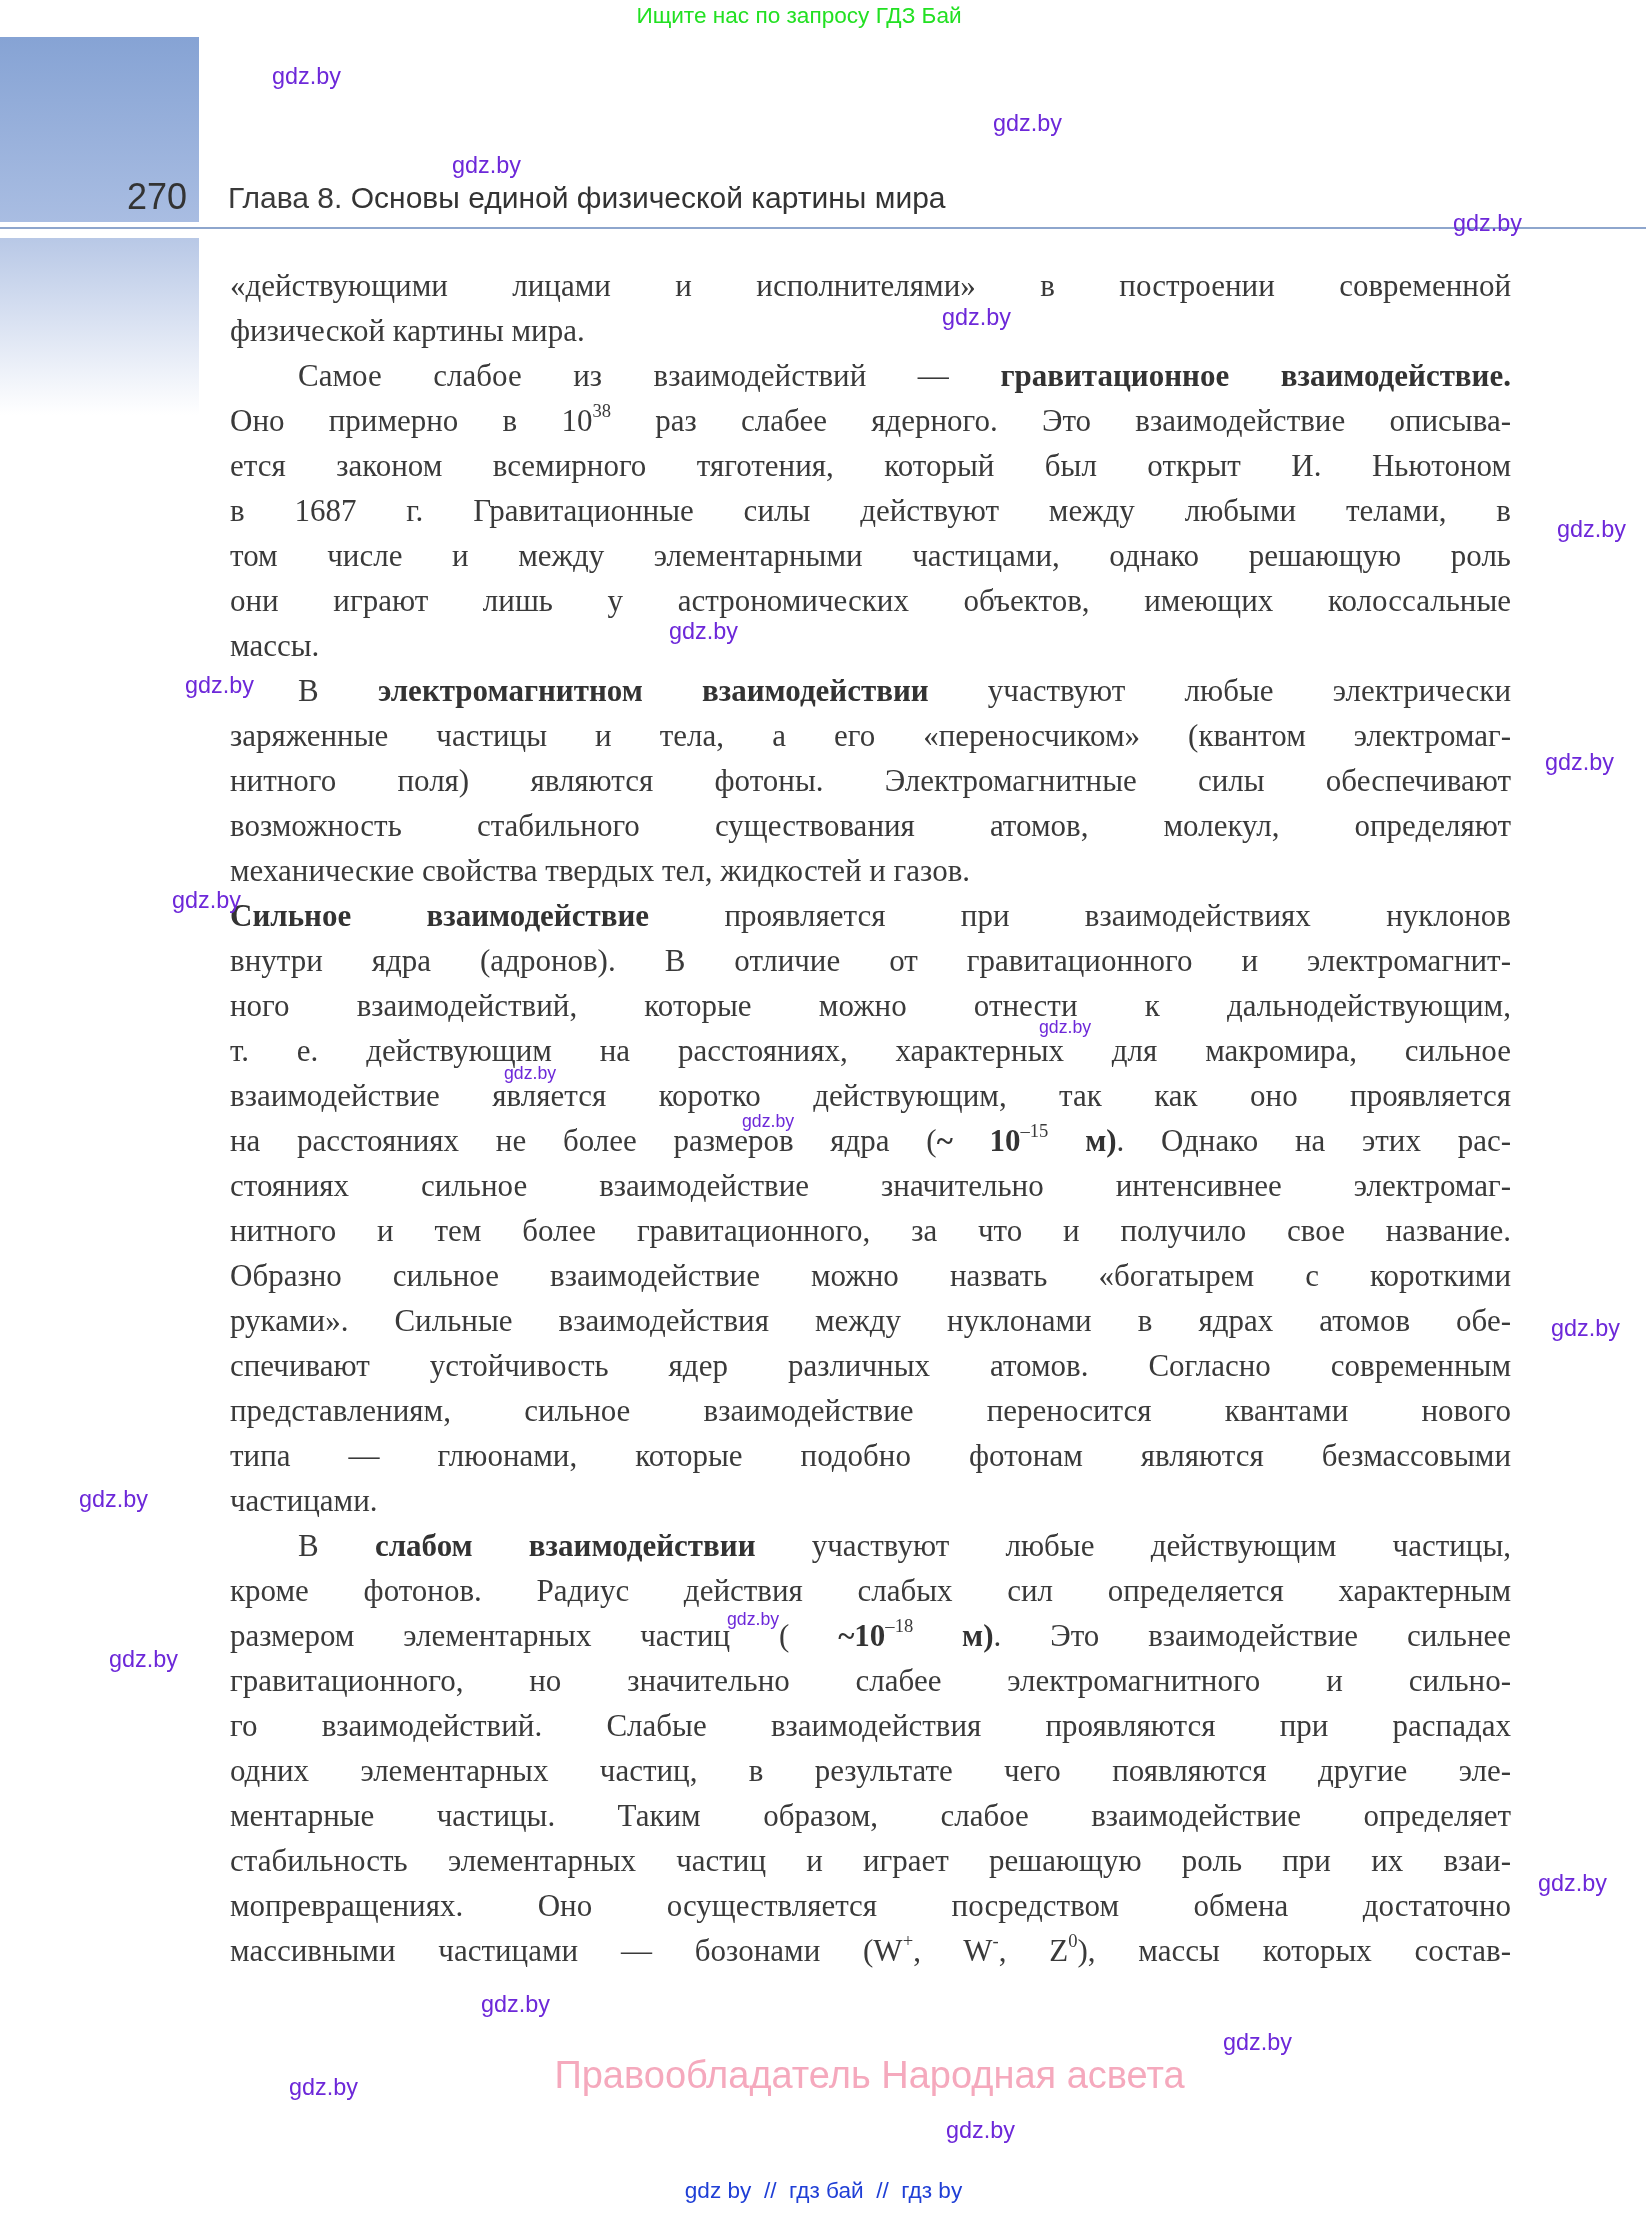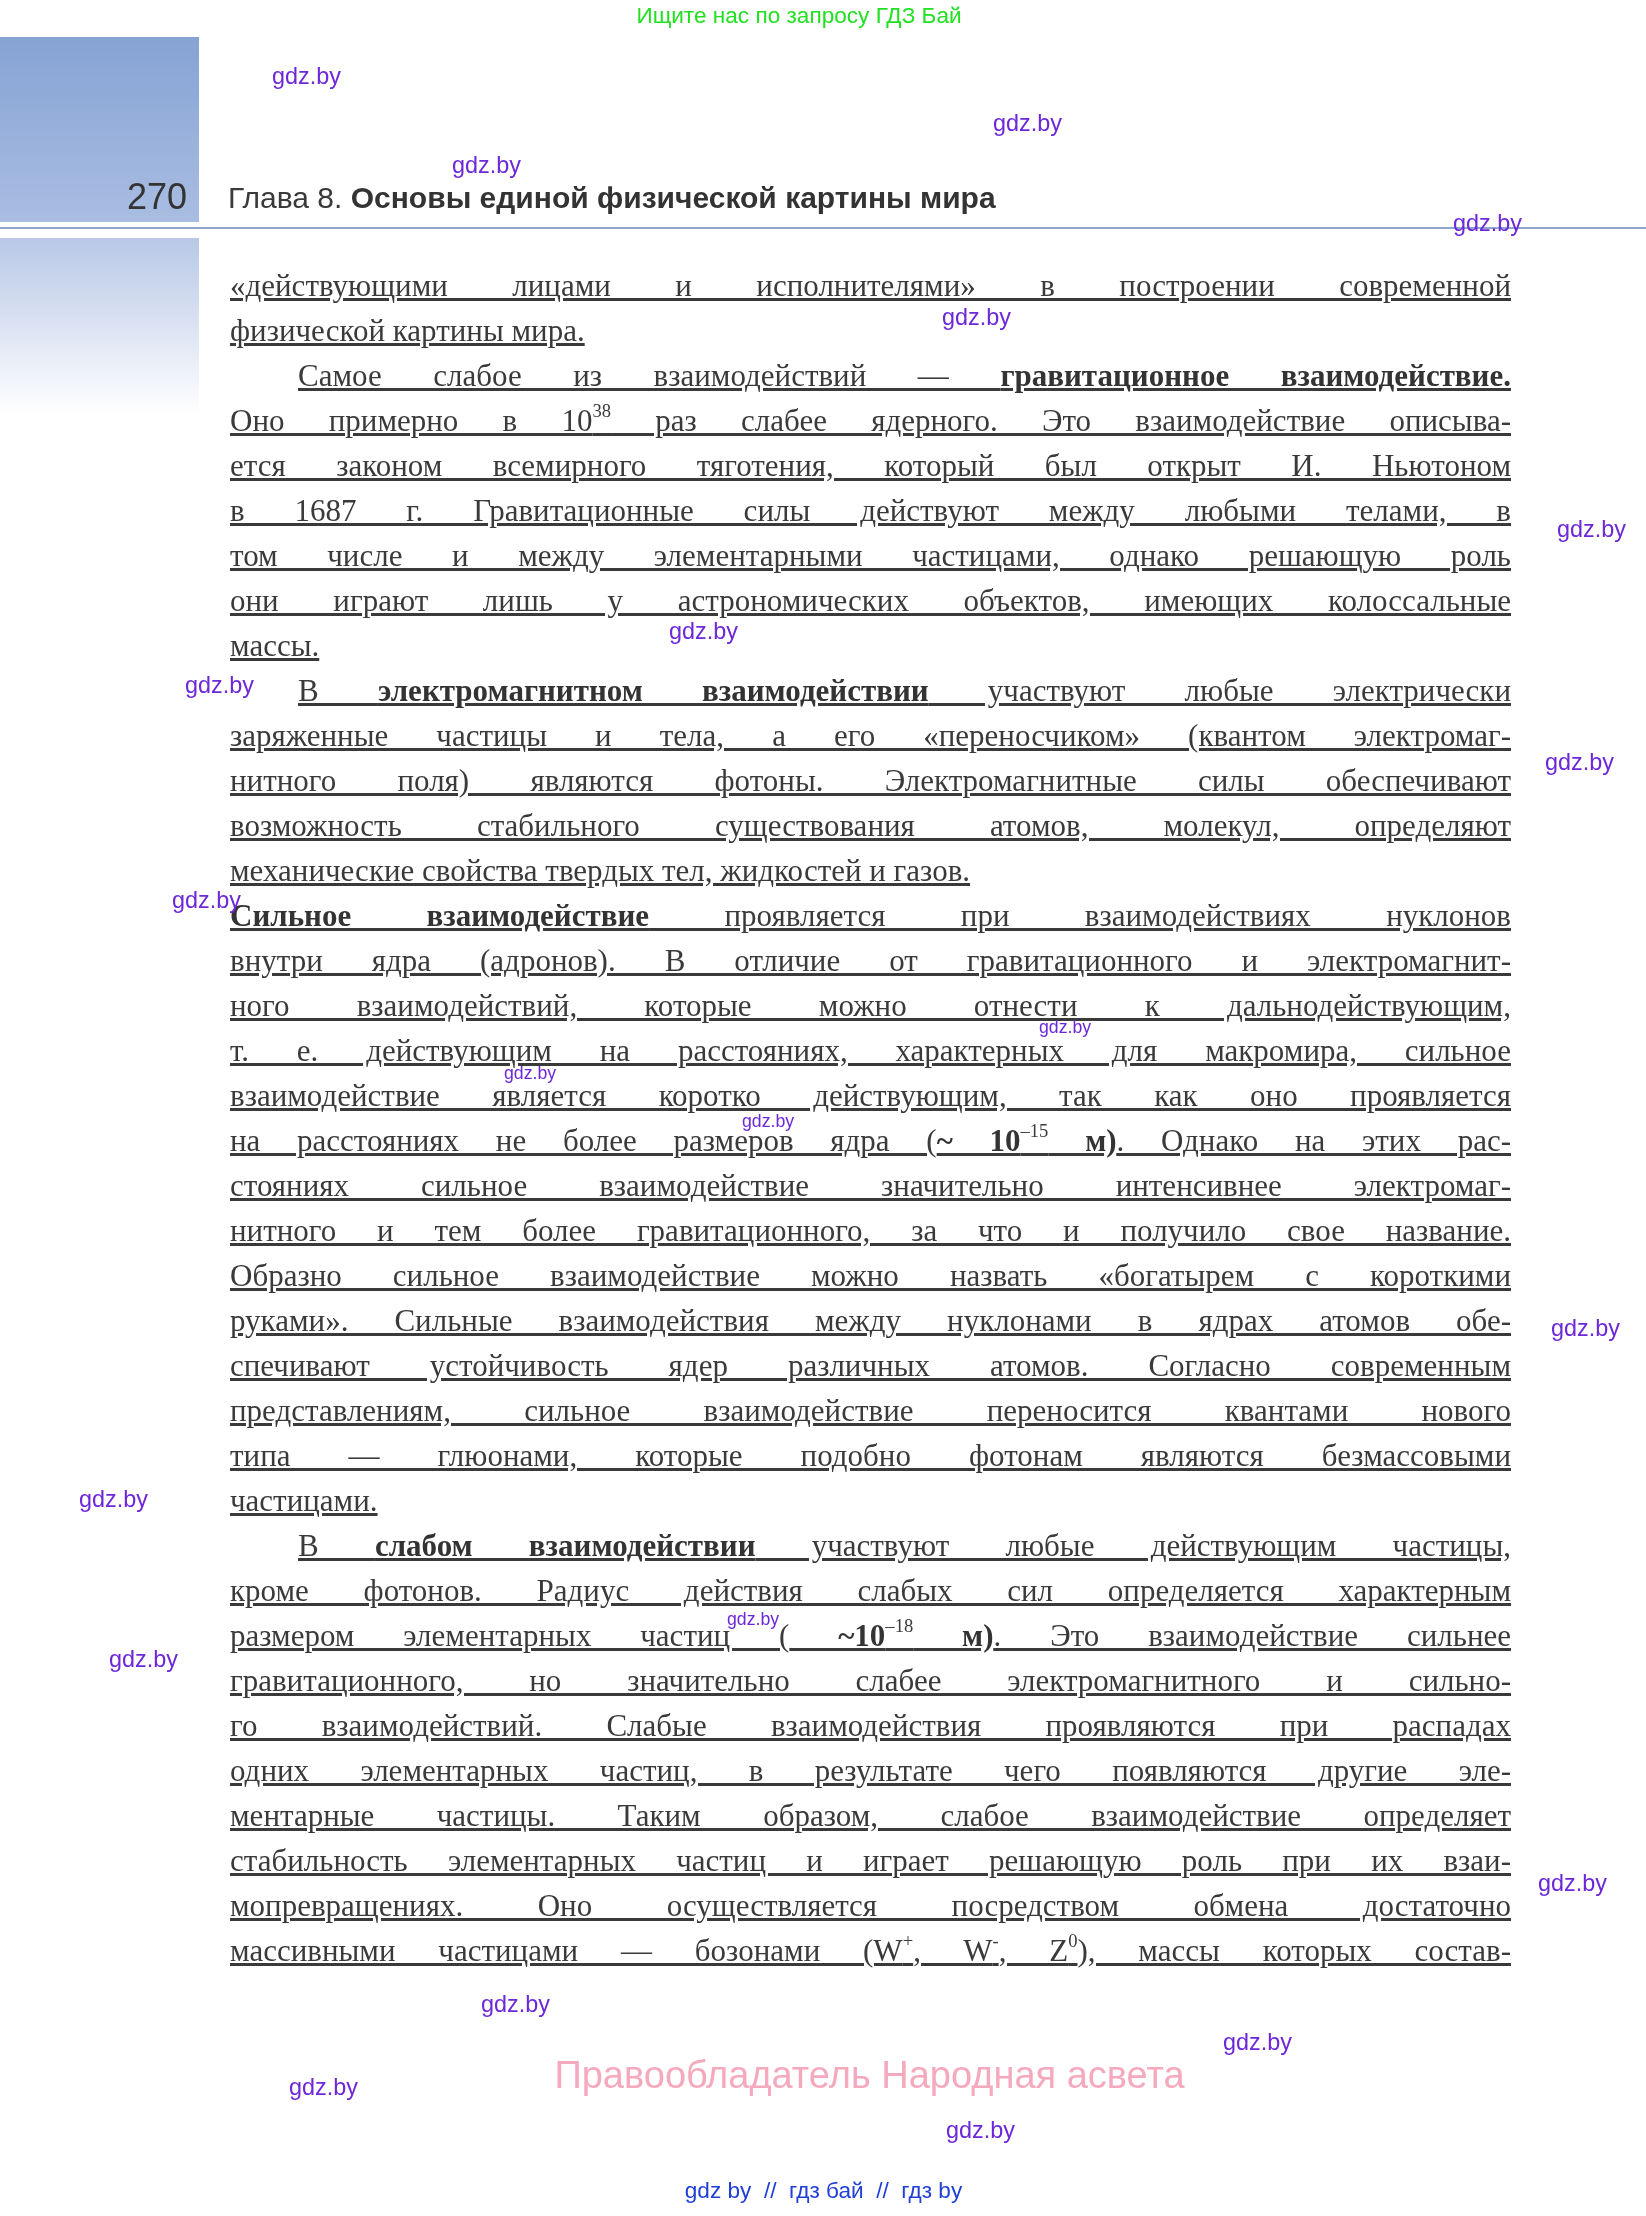--- a/index.html
+++ b/index.html
@@ -24,34 +24,34 @@
   .page-number {
     position:absolute; left:106px; top:174px; width:81px; text-align:right;
     font-family:"Liberation Sans", sans-serif; font-weight:normal; font-size:36px;
     color:#333333; line-height:45px;
   }
   .chapter-header {
     position:absolute; left:228px; top:178px;
     font-family:"Liberation Sans", sans-serif; font-size:30px; color:#3a3a3a;
     line-height:40px; white-space:nowrap;
   }
-  .chapter-header .chapter-title { font-weight:bold; color:#333; }
+  .chapter-header .chapter-title { font-weight:normal; color:#333; }
   .header-rule {
     position:absolute; left:0; top:227px; width:1647px; height:2.4px;
     background:#8ea6cd;
   }
   .body-text {
     position:absolute; left:230px; top:263px; width:1281px;
     font-size:31px; line-height:45px; text-align:justify;
     color:#3a3a3a;
   }
   .body-text p { margin:0; text-indent:0; }
   .body-text b { color:#333; }
   .body-text sup { font-size:0.6em; line-height:0; vertical-align:0.75em; }
-  .line { display:block; text-align:justify; text-align-last:justify; white-space:nowrap;text-decoration:underline; }
+  .line { display:block; text-align:justify; text-align-last:justify; white-space:nowrap; }
   .line.last { text-align-last:left; }
   .wm {
     position:absolute; font-family:"Liberation Sans", sans-serif; font-size:23.4px;
     color:#6d28d9; white-space:nowrap; line-height:24px;
   }
   .wm.small { font-size:17.7px; }
   .rights {
     position:absolute; left:0; top:2054px; width:1647px; text-align:center;
     font-family:"Liberation Sans", sans-serif; font-size:38px; color:#f5a9bd;padding-left:46px;
   }

